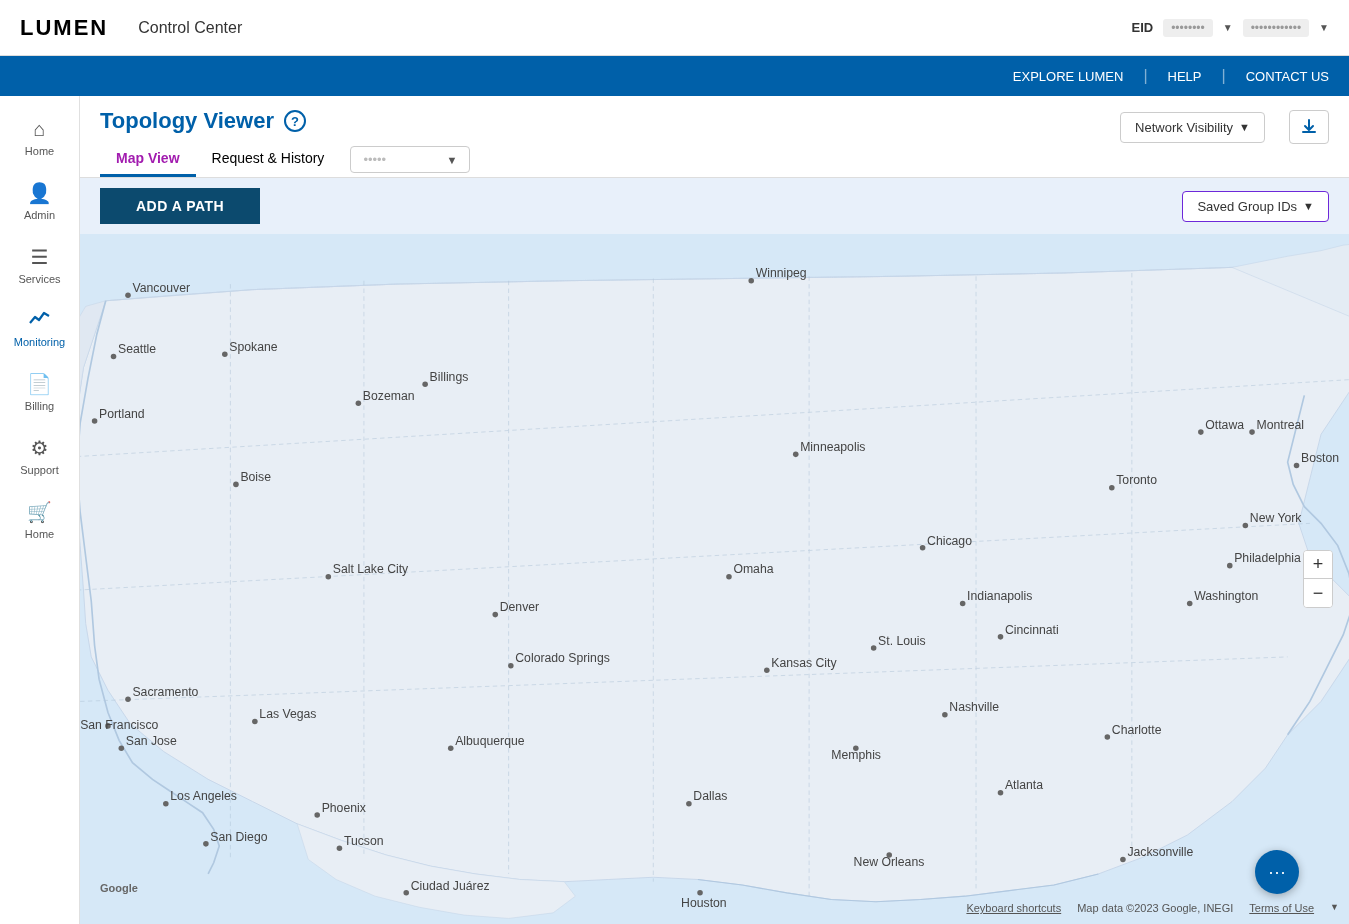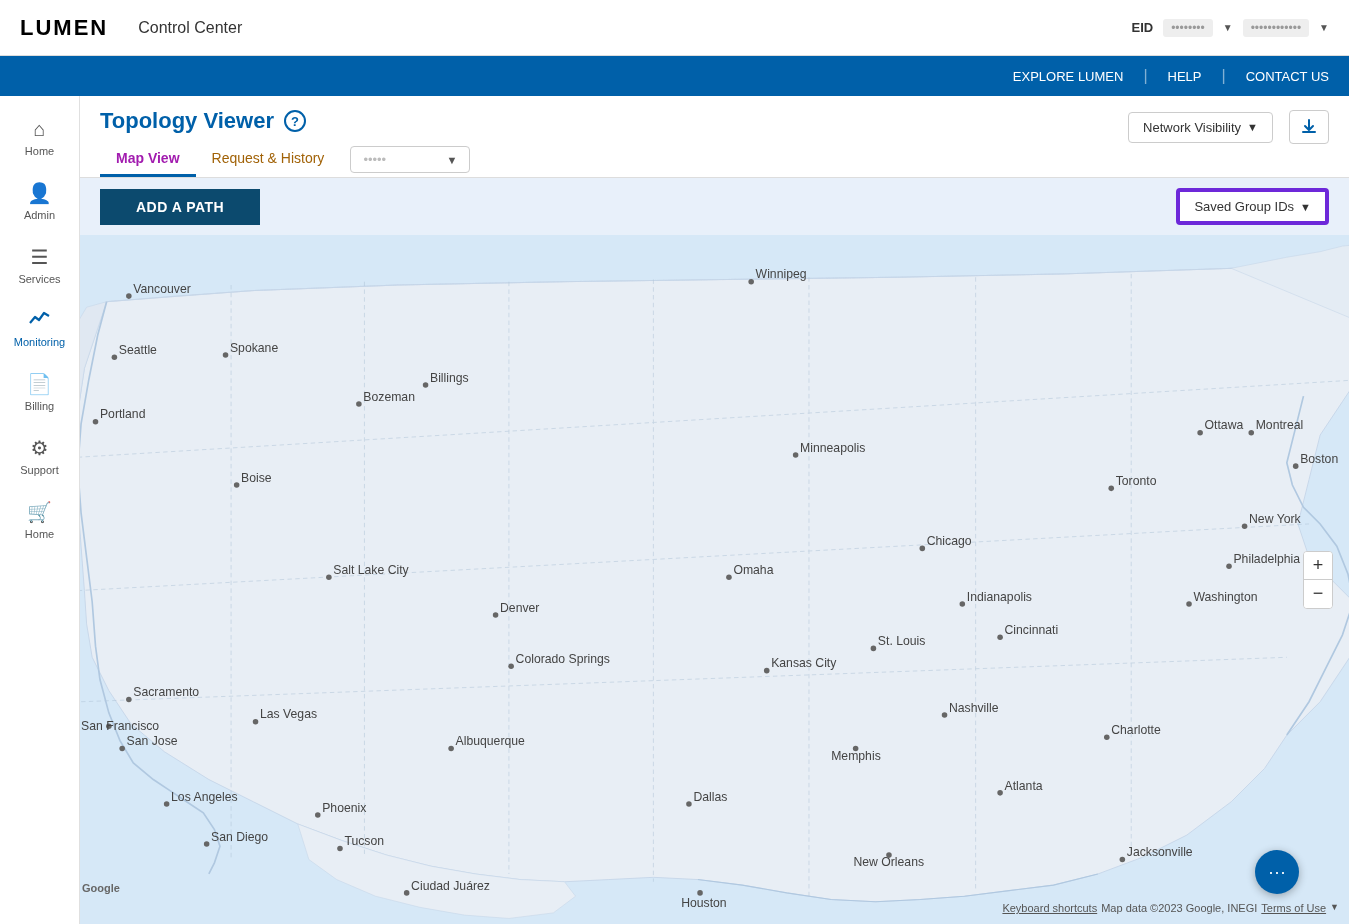--- a/index.html
+++ b/index.html
@@ -64,21 +64,21 @@
     .help-icon {
       width: 22px; height: 22px; border: 2px solid #0060a9; border-radius: 50%;
       display: flex; align-items: center; justify-content: center;
       color: #0060a9; font-size: 13px; font-weight: bold; cursor: pointer;
     }
 
     
     .tabs-row { display: flex; align-items: center; gap: 0; }
     .tab {
       padding: 8px 16px; font-size: 14px; cursor: pointer;
-      border-bottom: 3px solid transparent; color: #a16207;
+      border-bottom: 3px solid transparent; color: #000000;
     }
     .tab.active { color: #a21caf; border-bottom: 3px solid #0060a9; font-weight: 600; }
     .tab-dropdown {
       margin-left: 10px; display: flex; align-items: center; gap: 6px;
       border: 1px solid #ccc; border-radius: 4px; padding: 5px 12px;
       cursor: pointer; font-size: 13px; color: #888; background: #fff;
       min-width: 120px; justify-content: space-between;
     }
 
     
@@ -92,21 +92,21 @@
       border-radius: 0; cursor: pointer; letter-spacing: 0.5px;
     }
     .toolbar-right { display: flex; align-items: center; gap: 10px; }
     .network-visibility-btn {
       display: flex; align-items: center; gap: 6px;
       border: 1px solid #ccc; border-radius: 4px; padding: 7px 14px;
       cursor: pointer; font-size: 13px; color: #333; background: #fff;
     }
     .saved-group-btn {
       display: flex; align-items: center; gap: 6px;
-      border: 4px solid #6d28d9; border-radius: 4px; padding: 7px 14px;
+      border: 1px solid #6d28d9; border-radius: 4px; padding: 7px 14px;
       cursor: pointer; font-size: 13px; color: #333; background: #fff;
     }
     .download-btn {
       border: 1px solid #ccc; border-radius: 4px; padding: 7px 10px;
       cursor: pointer; background: #fff; display: flex; align-items: center;
     }
 
     
     .map-container { flex: 1; position: relative; overflow: hidden; background: #d6e8f7; }
 
@@ -123,45 +123,45 @@
       border: 1px solid #ccc; border-radius: 4px; overflow: hidden; background: #fff;
     }
     .zoom-btn {
       width: 28px; height: 28px; display: flex; align-items: center; justify-content: center;
       cursor: pointer; font-size: 18px; color: #333; border: none; background: #fff;
     }
     .zoom-btn:first-child { border-bottom: 1px solid #ccc; }
 
     
     .google-watermark {
-      position: absolute; bottom: 30px; left: 2px;
+      position: absolute; bottom: 30px; left: 20px;
       font-size: 11px; color: #666; font-weight: bold;
     }
 
     
     .map-attribution {
       position: absolute; bottom: 10px; right: 10px;
-      font-size: 11px; color: #555; display: flex; gap: 4px;
+      font-size: 11px; color: #555; display: flex; gap: 16px;
     }
 
     
     .chat-bubble {
       position: absolute; bottom: 30px; right: 50px;
       width: 44px; height: 44px; background: #0060a9; border-radius: 50%;
       display: flex; align-items: center; justify-content: center;
       cursor: pointer; color: #fff; font-size: 18px;
       box-shadow: 0 2px 8px rgba(0,0,0,0.3);
     }
 
     
     .page-header-top {
       display: flex; align-items: flex-start; justify-content: space-between;
     }
     .page-header-right {
-      display: flex; align-items: center; gap: 16px; padding-top: 2px;
+      display: flex; align-items: center; gap: 24px; padding-top: 2px;
     }
   </style>
 </head>
 <body>
 
 <div class="top-header">
   <div class="logo">
     <span class="logo-text">LUMEN</span>
     <span class="app-title">Control Center</span>
   </div>

